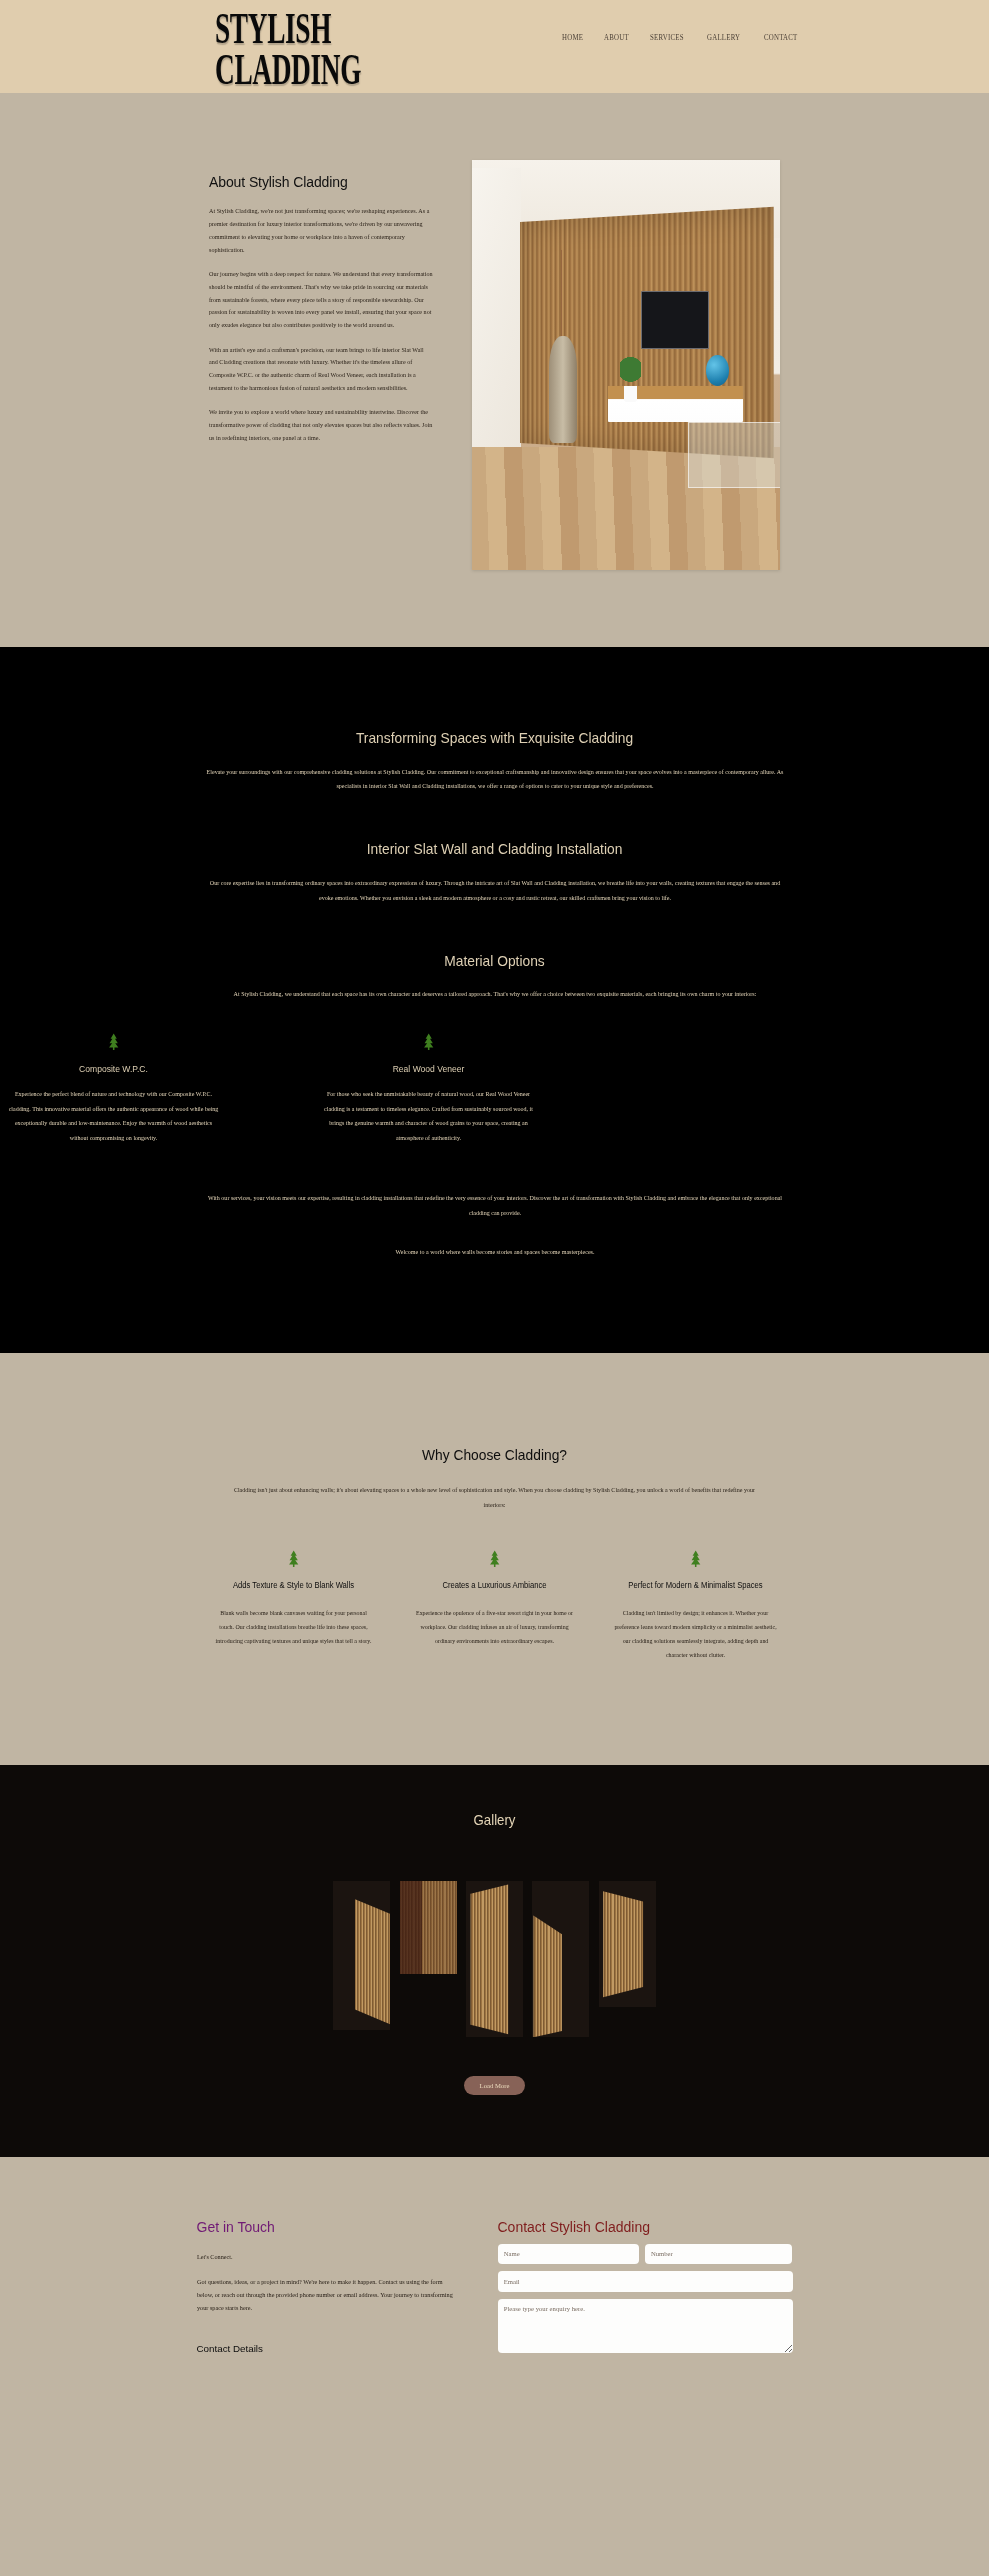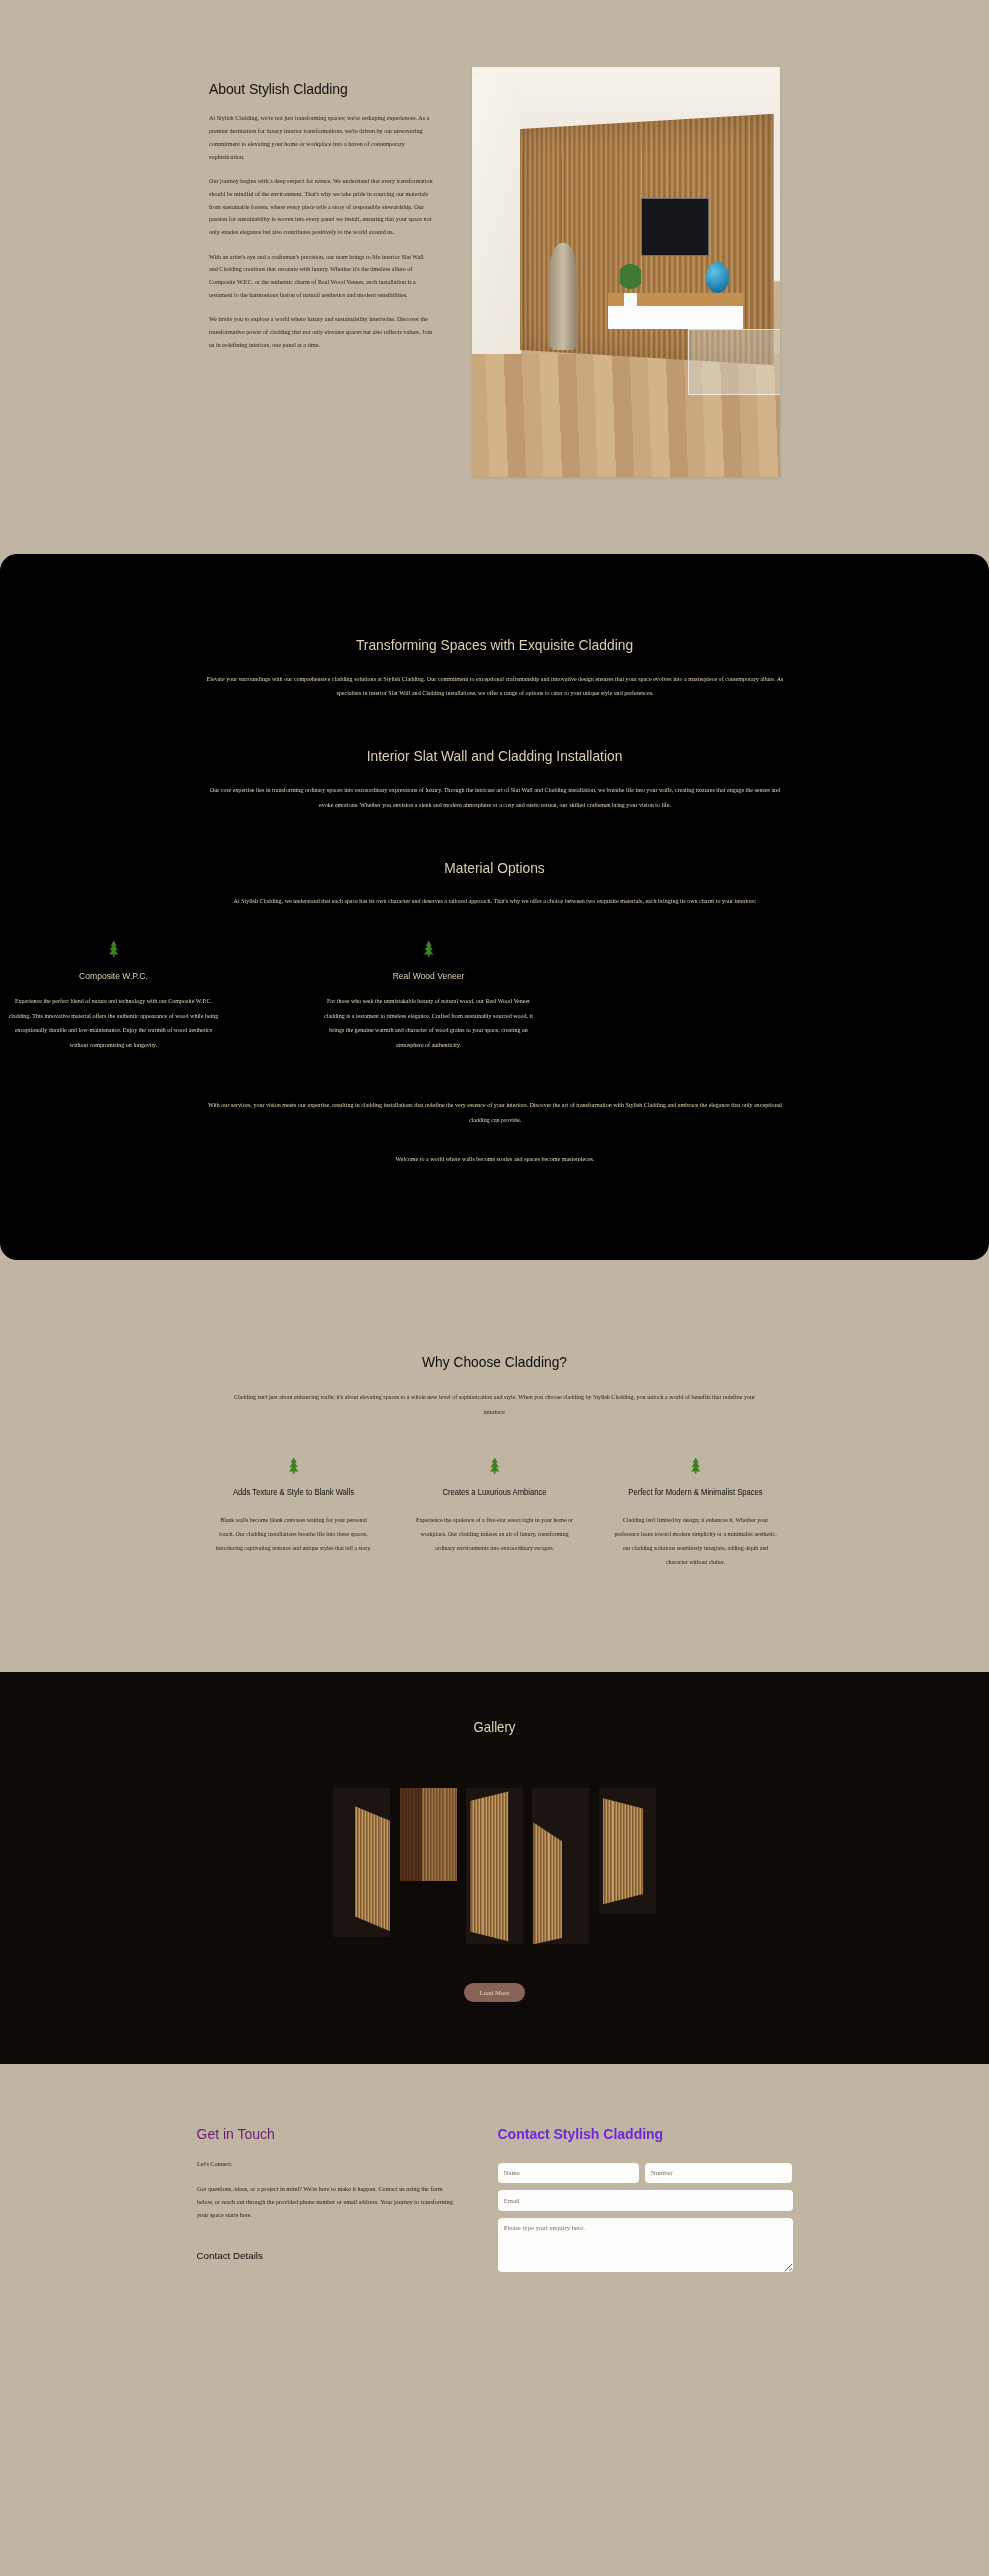--- a/index.html
+++ b/index.html
@@ -110,21 +110,21 @@
   .pot { position:absolute; left:49.5%; top:55%; width:4%; height:4%; background:#fafafa; border-radius:0 0 20% 20%; }
   .ball { position:absolute; left:76%; top:47.5%; width:7.5%; height:7.5%; background:radial-gradient(circle at 35% 32%,#63c4e8,#1d7fae 65%,#155f85); border-radius:50%; }
   .rug { position:absolute; left:52%; top:69%; width:48%; height:20%; background:repeating-linear-gradient(92deg,#b3aa9d 0 1.5px,#8e8madd 1.5px 2.6px,#cbc4ba 2.6px 4.1px); opacity:0.9; border-radius:2.1px;}
   .table { position:absolute; left:70%; top:64%; width:32%; height:16%; background:rgba(220,235,240,0.35); border:0.5px solid rgba(255,255,255,0.6); }
   .floorline { position:absolute; left:0; top:70%; width:100%; height:30%;
      background:repeating-linear-gradient(88deg,#c9a87e 0 17.5px,#d3b489 17.5px 36px,#c09a6f 36px 54px);}
 
   
   .dark {
     background:#000000; color:#e4d3b4;
-    padding:82px 0 93px; text-align:center;border-radius:17px;
+    padding:82px 0 93px; text-align:center;
   }
   .dark h2 {
     font-family:"Liberation Sans", sans-serif;
     font-weight:400; font-size:15px; color:#ded0b4;
     transform:scaleX(0.92); margin-bottom:18.5px;
   }
   .dark p.body {
     font-family:"Liberation Serif", serif;
     font-size:6.5px; line-height:2.3; color:#e7d8bb;
     width:630px; margin:0 auto; transform:scaleX(0.93);
@@ -200,38 +200,49 @@
     font-size:6.4px; line-height:2.05; color:#241c14; margin-bottom:11.3px;
     transform:scaleX(0.97); transform-origin:left;
   }
   .c-left h3 {
     font-family:"Liberation Sans", sans-serif;
     font-weight:400; font-size:9.8px; color:#0d0d0d; margin:29px 0 10.3px;
   }
   .c-right { width:295px; }
   .c-right h2 {
     font-family:"Liberation Sans", sans-serif;
-    font-weight:700; font-size:14px; color:#6d28d9; margin-bottom:21px;
+    font-weight:400; font-size:14px; color:#7f1d1d; margin-bottom:9px;
   }
   .row { display:flex; gap:6.2px; margin-bottom:7.2px; }
   .fld {
     background:#fdfdfc; border:none; border-radius:4.1px;
     font-family:"Liberation Serif", serif; font-size:6.7px; color:#55493f;
     padding:6.7px 6.2px; outline:none;
   }
   .fld::placeholder { color:#7b6e63; }
   .f-name { width:141px; } .f-num { width:147px; }
   .f-mail { width:295px; }
   .f-msg { width:319px; height:54px; resize:vertical; }
 </style>
 </head>
 <body>
 
 <div class="page">
 
+  <header class="header">
+    <div class="logo"><span>STYLISH</span>
+<span>CLADDING</span></div>
+    <nav class="nav">
+      <a href="#">HOME</a>
+      <a href="#">ABOUT</a>
+      <a href="#">SERVICES</a>
+      <a href="#">GALLERY</a>
+      <a href="#">CONTACT</a>
+    </nav>
+  </header>
 
 
   <section class="about">
     <div class="about-left">
       <h2 class="about-h2">About Stylish Cladding</h2>
       <p>At Stylish Cladding, we're not just transforming spaces; we're reshaping experiences. As a premier destination for luxury interior transformations, we're driven by our unwavering commitment to elevating your home or workplace into a haven of contemporary sophistication.</p>
       <p>Our journey begins with a deep respect for nature. We understand that every transformation should be mindful of the environment. That's why we take pride in sourcing our materials from sustainable forests, where every piece tells a story of responsible stewardship. Our passion for sustainability is woven into every panel we install, ensuring that your space not only exudes elegance but also contributes positively to the world around us.</p>
       <p>With an artist's eye and a craftsman's precision, our team brings to life interior Slat Wall and Cladding creations that resonate with luxury. Whether it's the timeless allure of Composite W.P.C. or the authentic charm of Real Wood Veneer, each installation is a testament to the harmonious fusion of natural aesthetics and modern sensibilities.</p>
       <p>We invite you to explore a world where luxury and sustainability intertwine. Discover the transformative power of cladding that not only elevates spaces but also reflects values. Join us in redefining interiors, one panel at a time.</p>
     </div>

